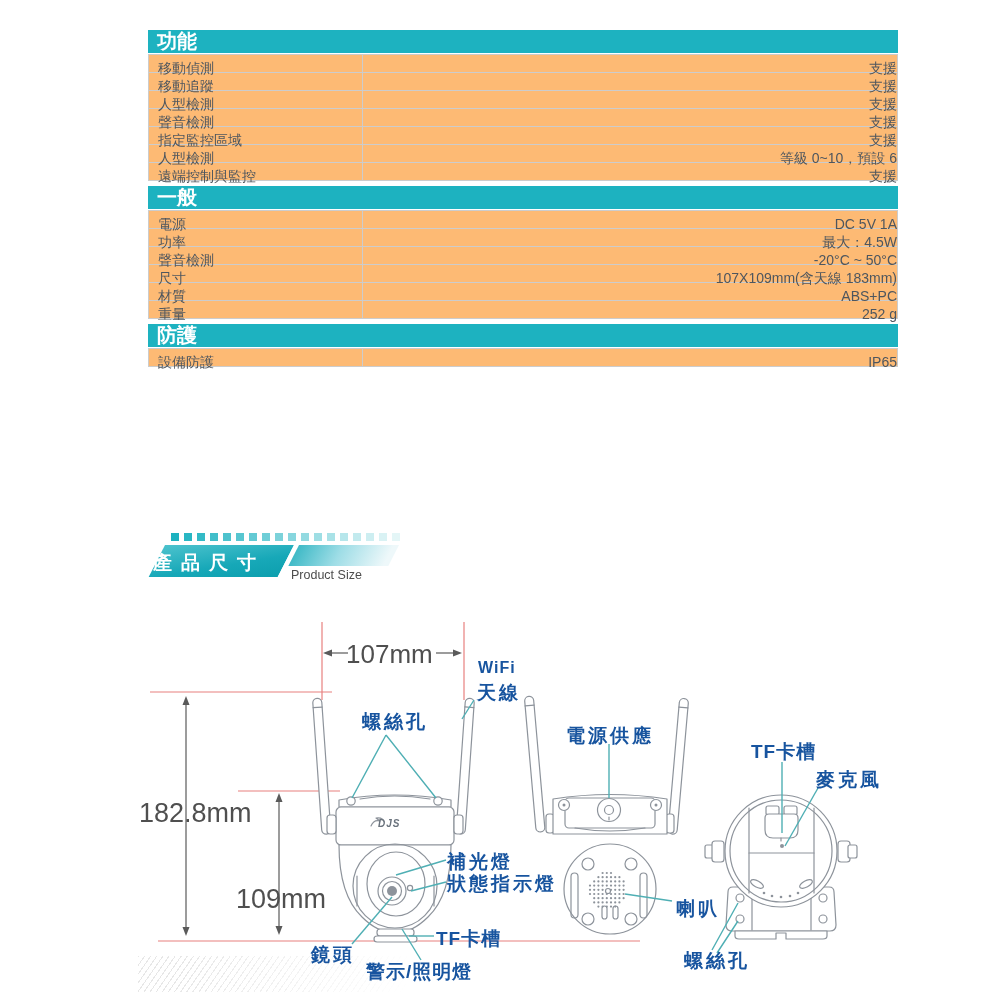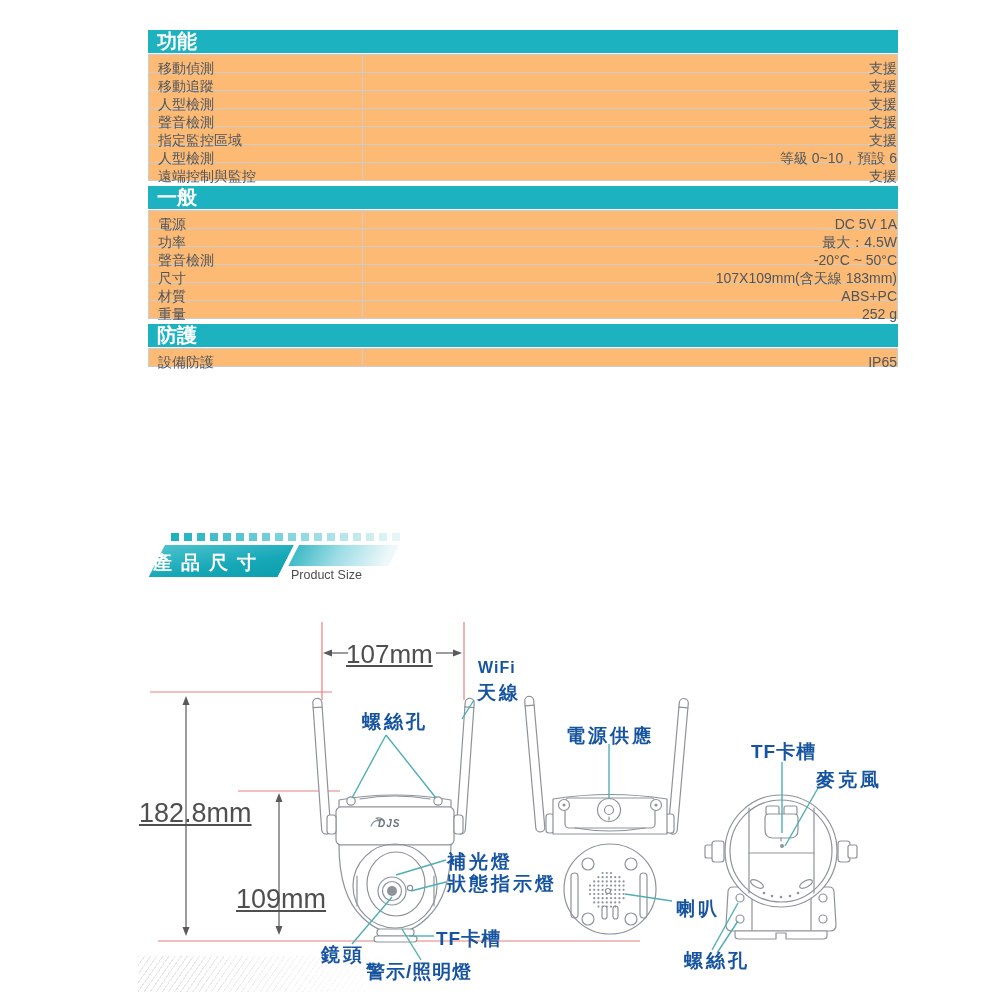--- a/index.html
+++ b/index.html
@@ -42,21 +42,21 @@
   .diagram svg{position:absolute;left:0;top:0;}
   .lred{stroke:var(--dim-red);stroke-width:1.2;fill:none;}
   .ldim{stroke:#5a5a5a;stroke-width:1.2;fill:none;}
   .adim{fill:#5a5a5a;stroke:none;}
   .ldr{stroke:var(--leader-teal);stroke-width:1.4;fill:none;}
   .cam{stroke:var(--line-gray);stroke-width:1.2;fill:none;stroke-linejoin:round;stroke-linecap:round;}
   .camf{stroke:var(--line-gray);stroke-width:1.2;fill:#fff;stroke-linejoin:round;}
   .camd{fill:var(--line-gray);stroke:none;}
   .dlabel{position:absolute;color:var(--label-blue);font-size:19px;font-weight:bold;
           letter-spacing:3px;white-space:nowrap;}
-  .dim{position:absolute;color:var(--dim-gray);font-size:26px;white-space:nowrap;text-decoration:underline;}
+  .dim{position:absolute;color:var(--dim-gray);font-size:26px;white-space:nowrap;}
   .logo{position:absolute;left:378px;top:818px;color:#6a737d;font-size:10px;font-weight:bold;
         font-style:italic;letter-spacing:1px;}
   .hatch{position:absolute;left:138px;top:956px;width:300px;height:36px;opacity:.55;
          background:repeating-linear-gradient(125deg,#d4d4d4 0 1px,transparent 1px 5px);
          -webkit-mask-image:linear-gradient(100deg,#000 15%,transparent 90%);
          mask-image:linear-gradient(100deg,#000 15%,transparent 90%);}
 </style>
 </head>
 <body>
 
@@ -366,19 +366,19 @@
     <div class="dlabel" style="left:478px;top:659px;letter-spacing:1px;font-size:16px;">WiFi</div>
     <div class="dlabel" style="left:477px;top:680px;">天線</div>
     <div class="dlabel" style="left:362px;top:709px;">螺絲孔</div>
     <div class="dlabel" style="left:566px;top:723px;">電源供應</div>
     <div class="dlabel" style="left:751px;top:739px;letter-spacing:1px;">TF卡槽</div>
     <div class="dlabel" style="left:816px;top:767px;">麥克風</div>
     <div class="dlabel" style="left:447px;top:849px;">補光燈</div>
     <div class="dlabel" style="left:447px;top:871px;">狀態指示燈</div>
     <div class="dlabel" style="left:676px;top:896px;">喇叭</div>
     <div class="dlabel" style="left:436px;top:926px;letter-spacing:1px;">TF卡槽</div>
-    <div class="dlabel" style="left:321px;top:942px;">鏡頭</div>
+    <div class="dlabel" style="left:311px;top:942px;">鏡頭</div>
     <div class="dlabel" style="left:366px;top:959px;letter-spacing:1px;">警示/照明燈</div>
     <div class="dlabel" style="left:684px;top:948px;">螺絲孔</div>
 
     <div class="logo">DJS</div>
   </div>
 </div>
 
 </body></html>

